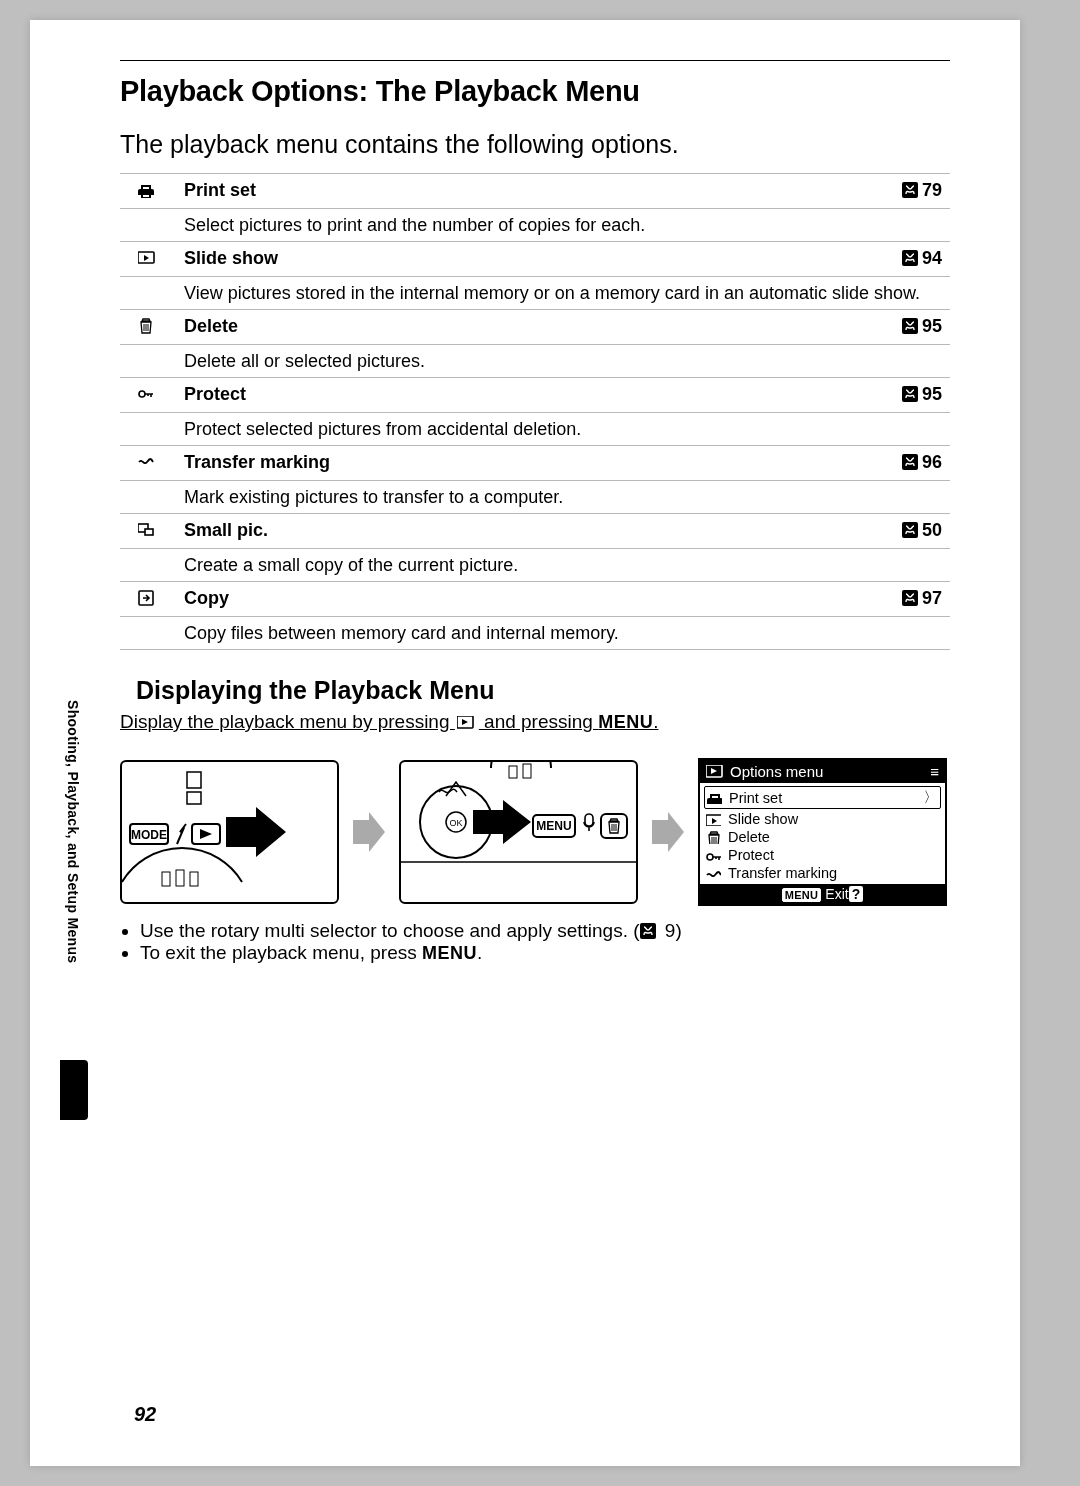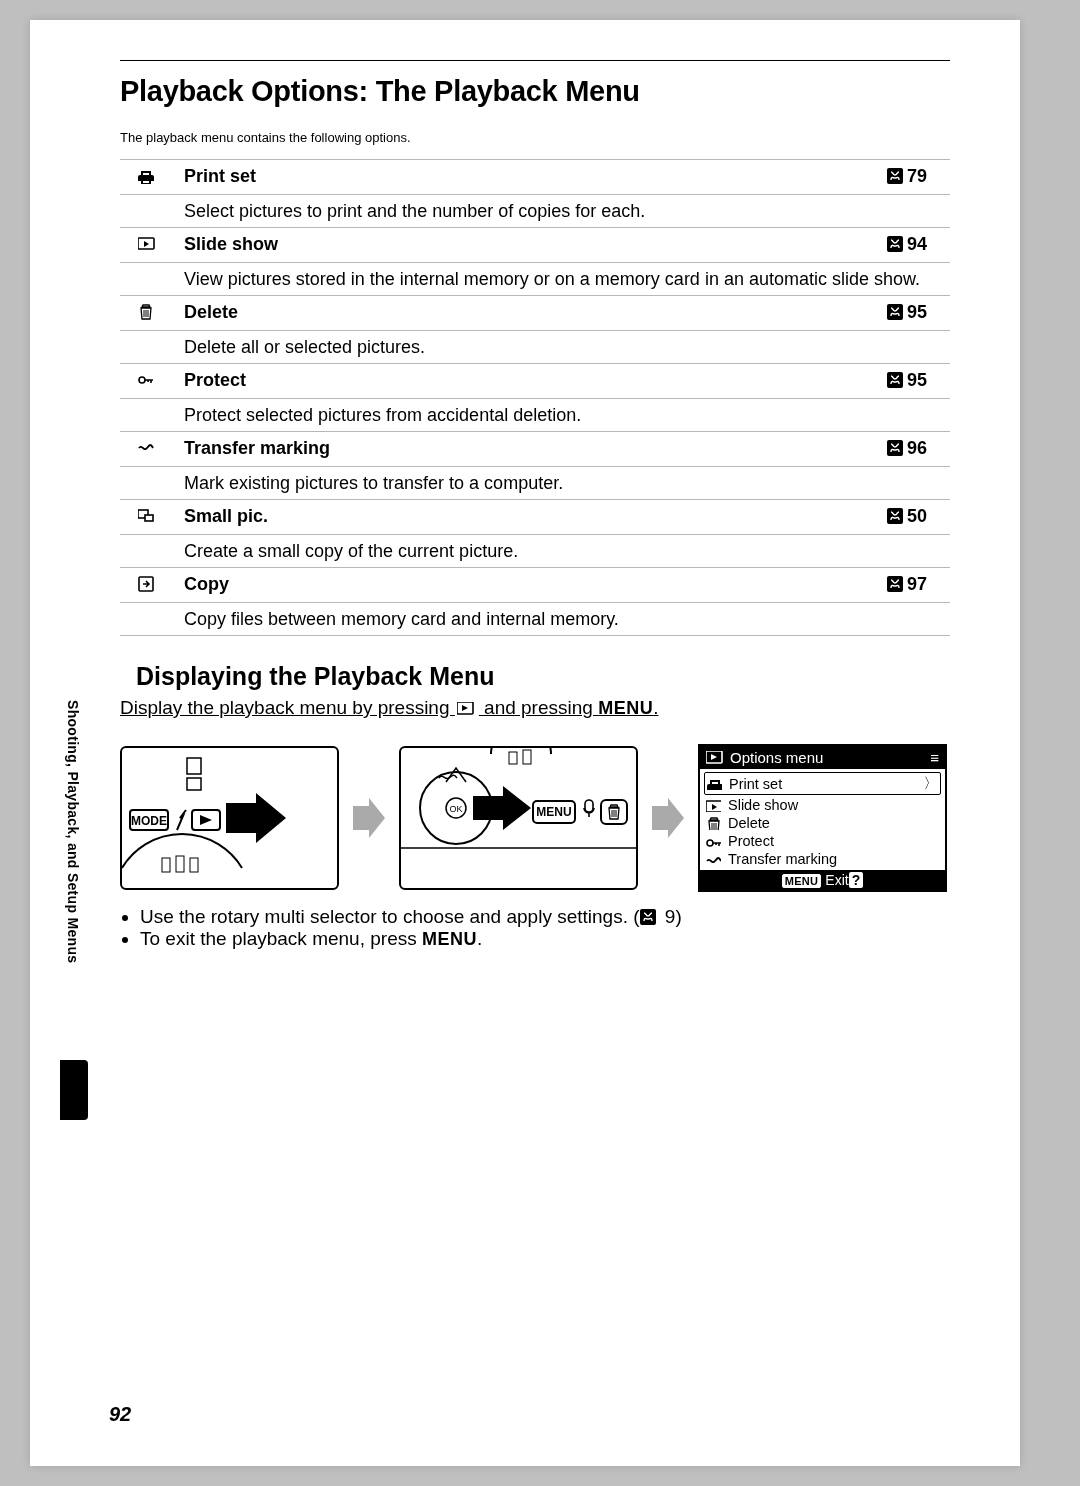--- a/index.html
+++ b/index.html
@@ -32,42 +32,42 @@
     border-top: 1.5px solid #000;
     margin: 0 0 14px 0;
   }
   h1.main-title {
     font-size: 29px;
     font-weight: 700;
     margin: 0 0 22px 0;
     letter-spacing: -0.3px;
   }
   p.intro {
-    font-size: 13px;
+    font-size: 25px;
     font-weight: 400;
     margin: 0 0 14px 0;
   }
   table.options {
     width: 100%;
     border-collapse: collapse;
     font-size: 18px;
   }
   table.options td {
     border-top: 1px solid #b8b8b8;
     padding: 6px 8px 5px 8px;
     vertical-align: top;
   }
   table.options tr:first-child td {
     border-top: 1px solid #b8b8b8;
   }
   table.options tr:last-child td {
     border-bottom: 1px solid #b8b8b8;
   }
   .col-icon { width: 40px; text-align: center; }
-  .col-ref  { width: 70px; text-align: center; white-space: nowrap; }
+  .col-ref  { width: 70px; text-align: right; white-space: nowrap; }
   .title-row td { font-weight: 600; }
   .desc-row td { border-top: 1px solid #b8b8b8; font-weight: 400; }
   .ref-mark {
     display: inline-block;
     width: 16px;
     height: 16px;
     vertical-align: -2px;
     margin-right: 4px;
   }
   .mini-icon { display:inline-block; vertical-align:-2px; margin-right: 2px; }
@@ -174,21 +174,21 @@
     position: absolute;
     left: 30px;
     top: 1040px;
     width: 28px;
     height: 60px;
     background: #000;
     border-radius: 0 4px 4px 0;
   }
   .pagenum {
     position: absolute;
-    left: 79px;
+    left: 104px;
     bottom: 40px;
     font-size: 20px;
     font-style: italic;
     font-weight: 700;
   }
 </style>
 </head>
 <body>
 
 <div class="page-wrap">

